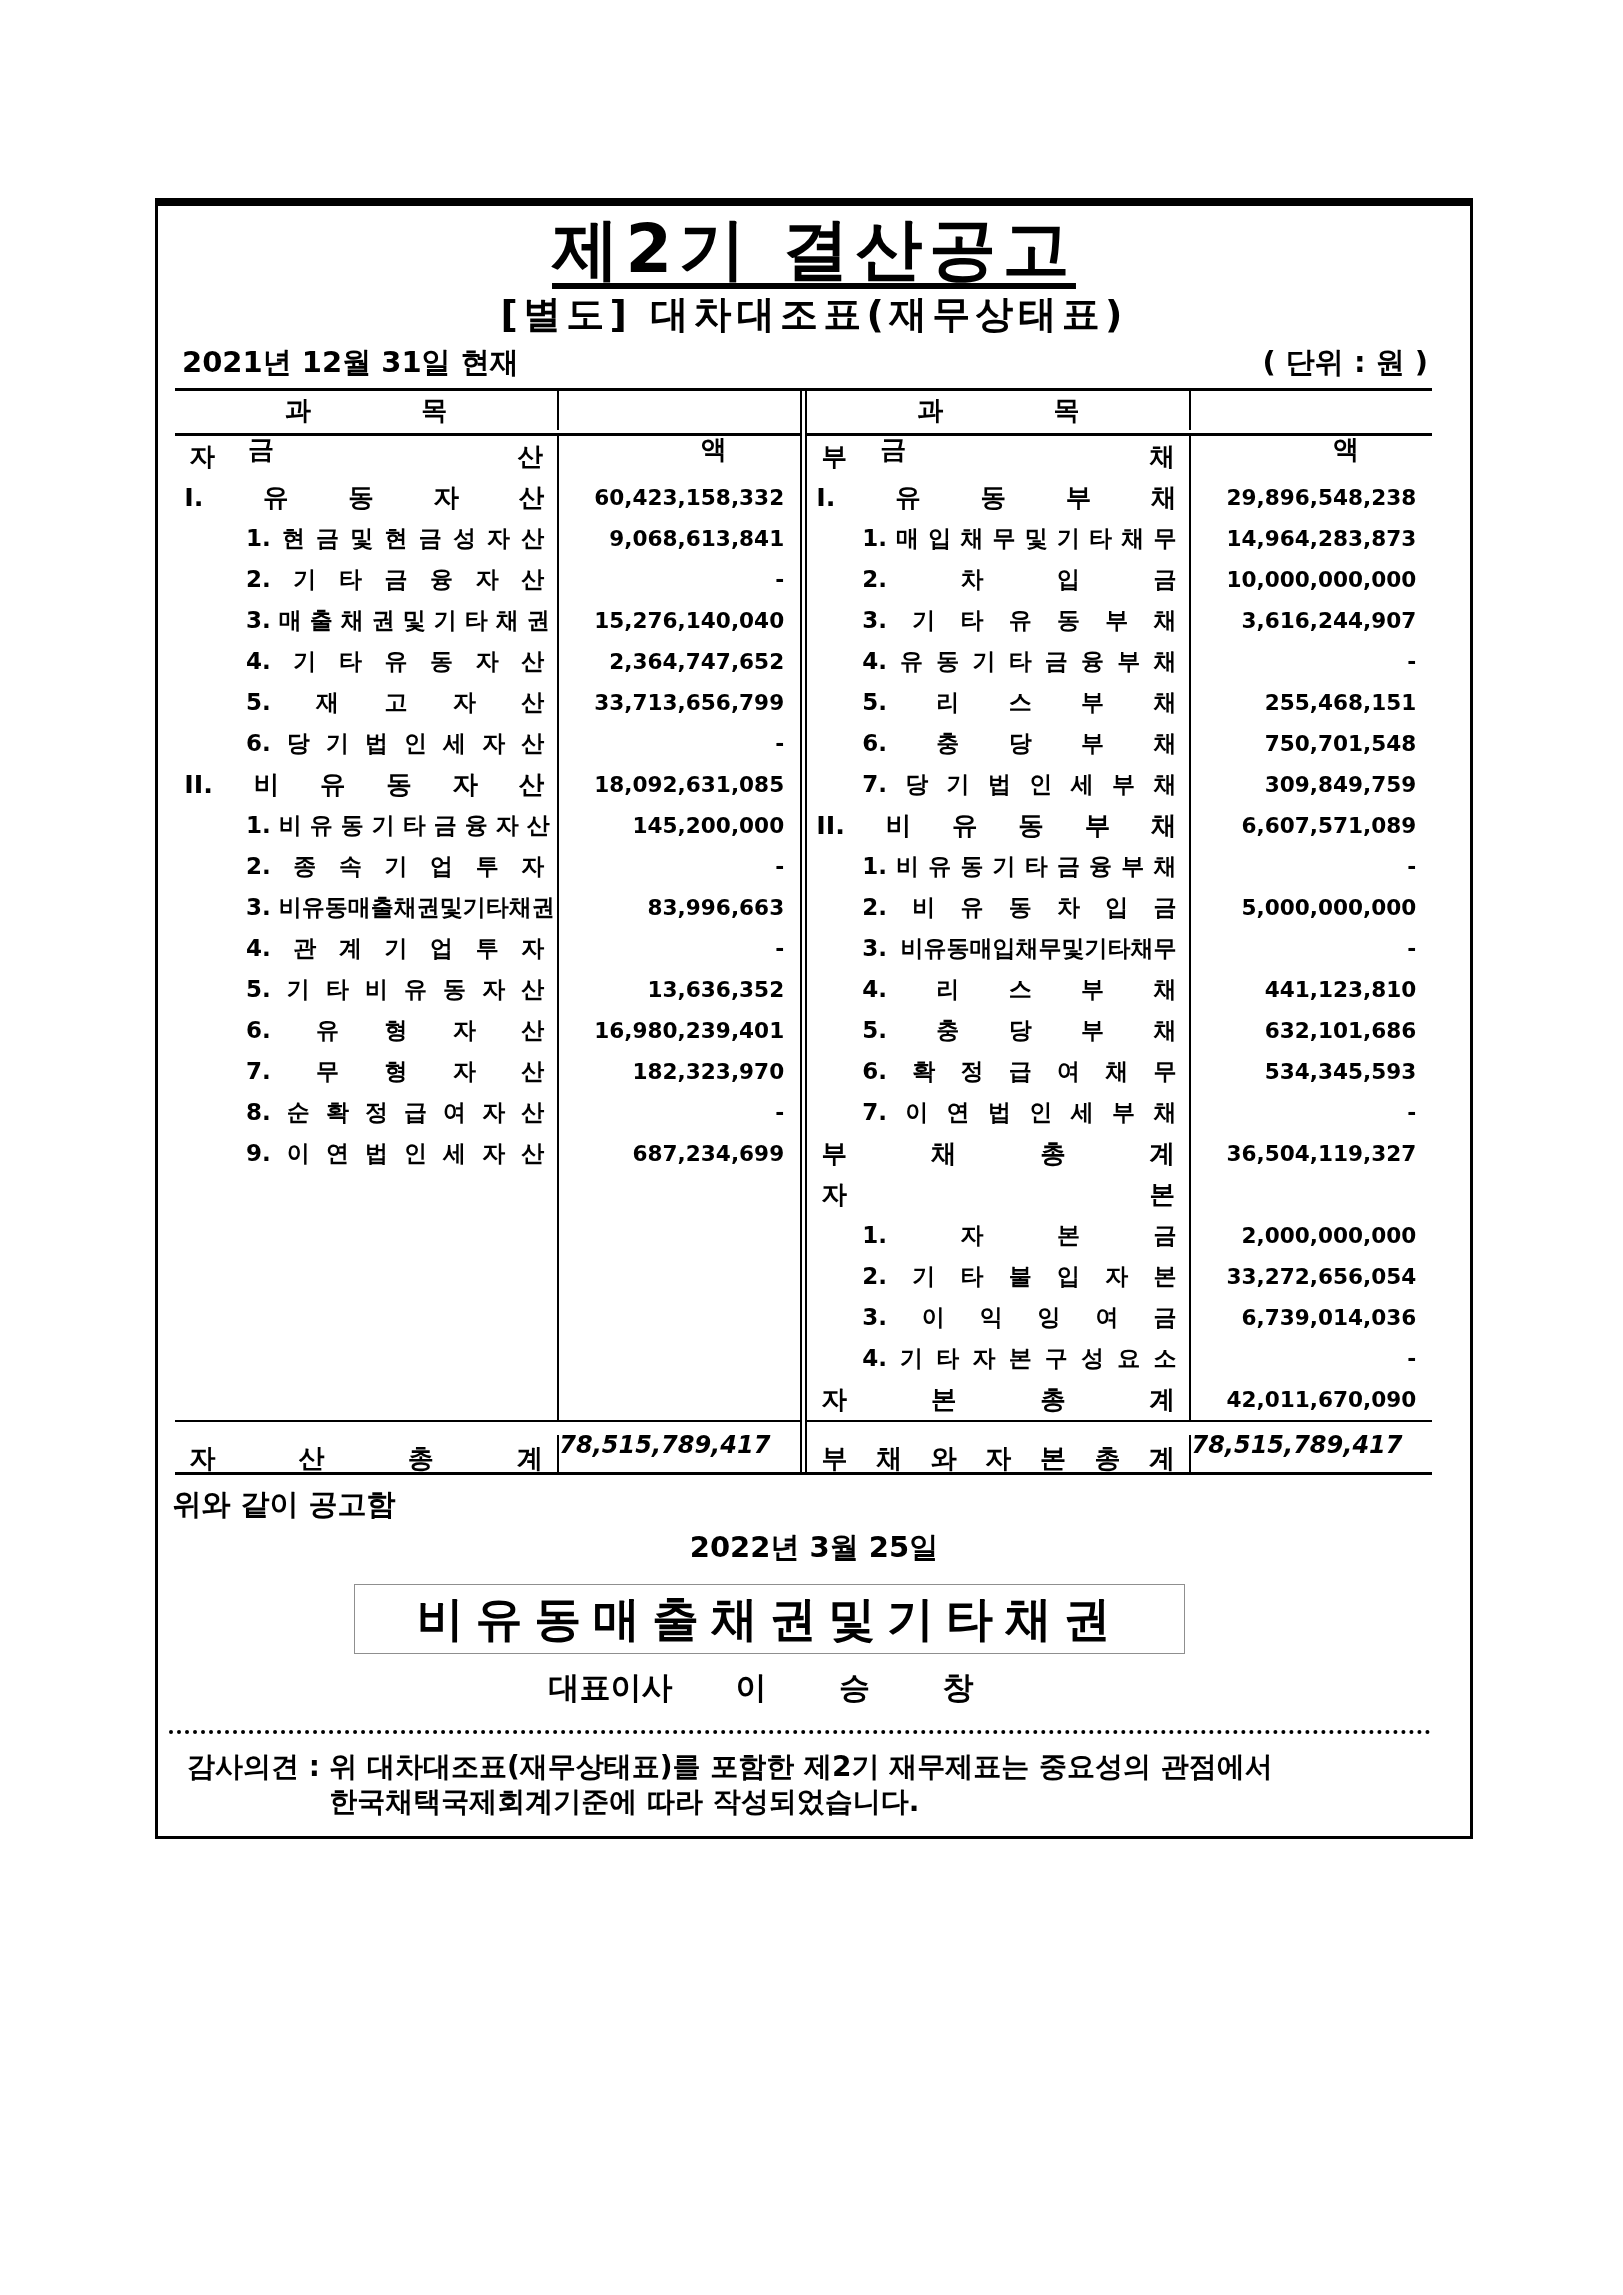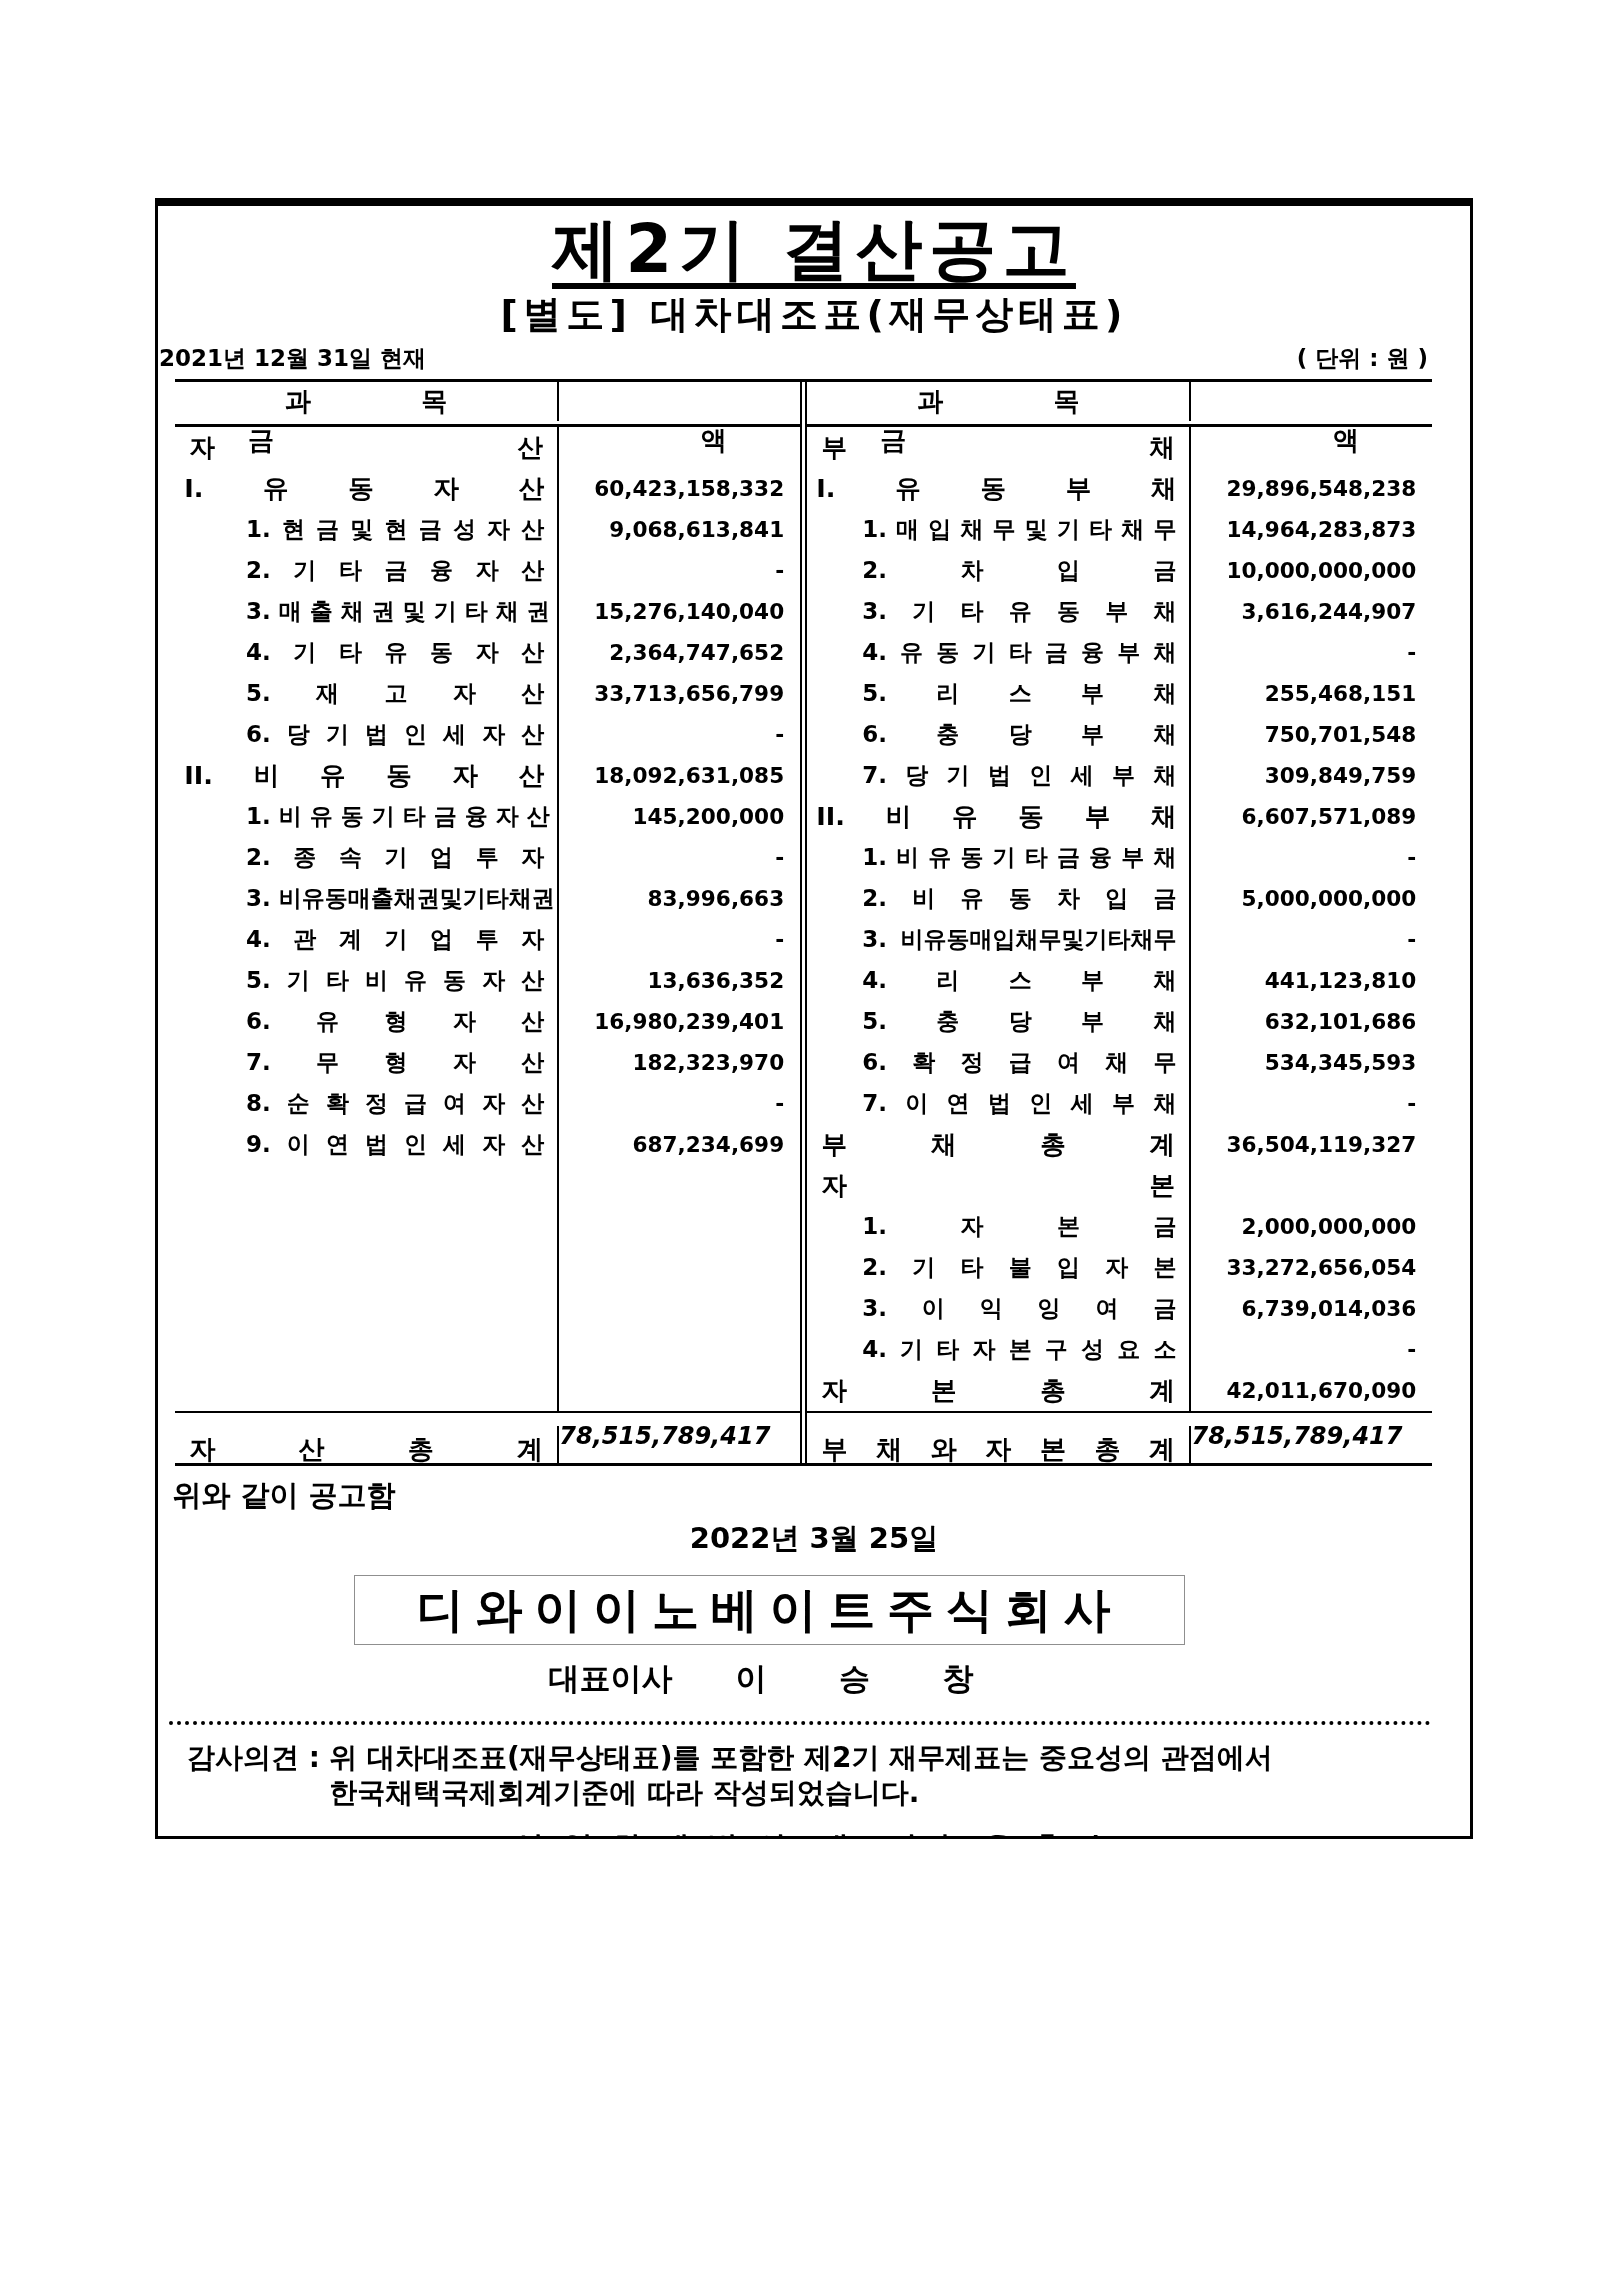--- a/index.html
+++ b/index.html
@@ -16,21 +16,21 @@
     overflow:hidden;
   }
   .title{
     margin-top:6.5px;text-align:center;font-size:67px;line-height:1.08;
     letter-spacing:6.5px;
     text-decoration:underline;text-decoration-thickness:5.9px;text-underline-offset:10.5px;
   }
   .subtitle{margin-top:10.5px;text-align:center;font-size:38px;letter-spacing:5.2px;line-height:1.05;}
   .meta-row{
     margin-top:7.9px;display:flex;justify-content:space-between;align-items:flex-end;
-    padding:0 42px 0 1px;font-size:23px;
+    padding:0 42px 0 24px;font-size:29px;
   }
   
   .bs-table{
     margin:5.2px 38px 0 17px;display:flex;
     border-top:3.3px solid #000;border-bottom:3.3px solid #000;
   }
   .half{flex:1 1 0;display:flex;flex-direction:column;--labw:61.5%;--item-indent:71px;}
   .half.right{--item-indent:55px;}
   .tbl-divider{flex:0 0 3.3px;border-left:2.6px solid #000;border-right:2.6px solid #000;background:#fff;}
   .hdr{display:flex;height:42px;border-bottom:3.3px solid #000;flex-direction:column;}
@@ -316,21 +316,21 @@
         <div class="value">78,515,789,417</div>
       </div>
     </div>
 
   </div>
 
   <div class="announce">위와 같이 공고함</div>
   <div class="pub-date">2022년 3월 25일</div>
 
   <div class="company-box">
-    <div class="company-name">디와이이노베이트주식회사</div>
+    <div class="company-name">비유동매출채권및기타채권</div>
   </div>
 
   <div class="ceo-line">
     <span>대표이사</span><span class="ceo-name">이  승  창</span>
   </div>
 
   <div class="dotted-sep"></div>
 
   <div class="audit">
     <div class="audit-label">감사의견 :</div>

